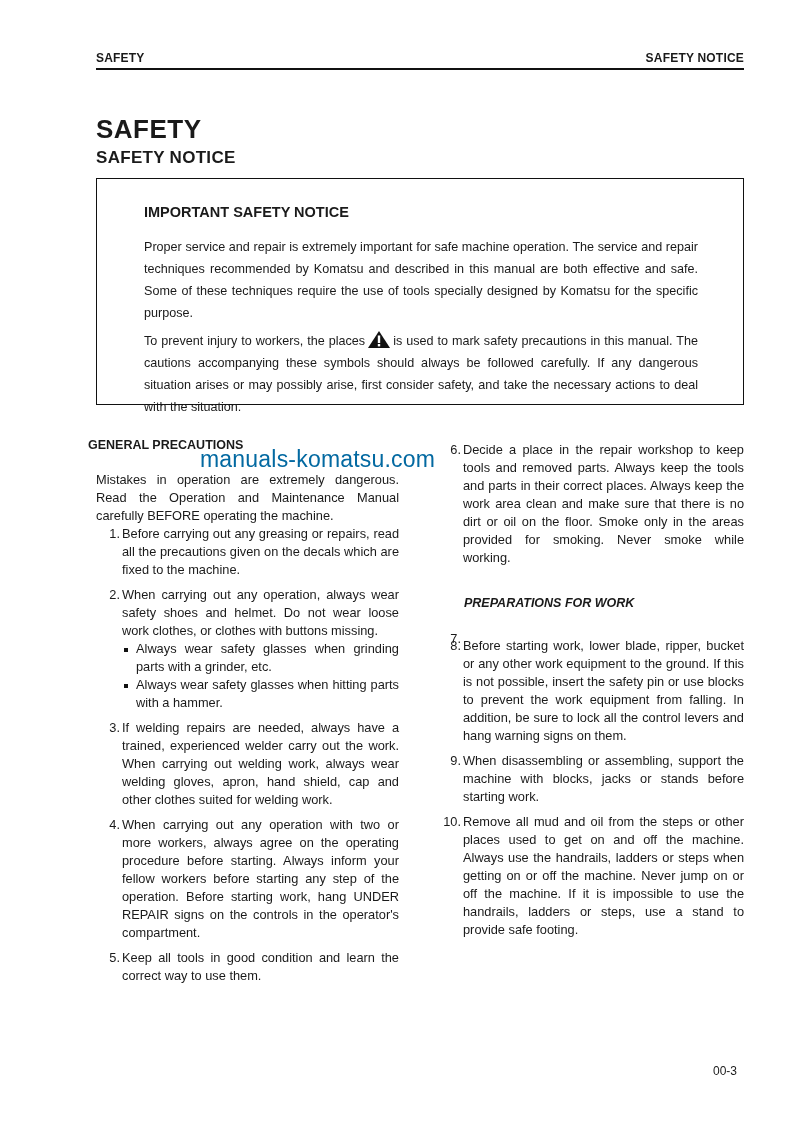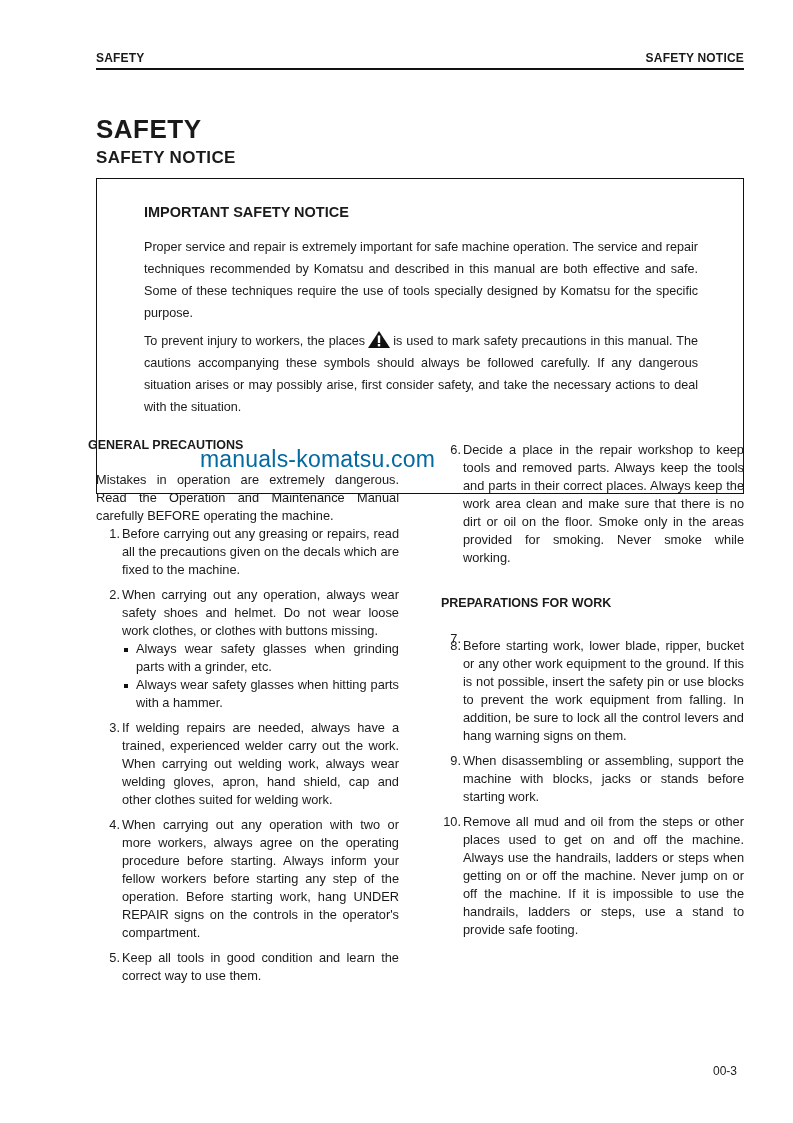--- a/index.html
+++ b/index.html
@@ -4,21 +4,21 @@
 <style>
   * { margin:0; padding:0; box-sizing:border-box; }
   html, body { width:793px; height:1123px; background:#ffffff; overflow:hidden; }
   body { position:relative; font-family:"Liberation Sans", sans-serif; color:#1a1a1a; }
   .abs { position:absolute; }
   .running-header { position:absolute; left:96px; top:50px; width:648px; height:20px; border-bottom:2.5px solid #111; }
   .running-header .l { position:absolute; left:0; top:1px; font-size:12px; font-weight:bold; letter-spacing:0.2px; }
   .running-header .r { position:absolute; right:0; top:1px; font-size:12px; font-weight:bold; letter-spacing:0.2px; }
   .title { left:96px; top:114px; font-size:26px; font-weight:bold; letter-spacing:0.5px; }
   .subtitle { left:96px; top:148px; font-size:17px; font-weight:bold; letter-spacing:0.3px; }
-  .notice-box { position:absolute; left:96px; top:178px; width:648px; height:316px; border:1.5px solid #111; }
+  .notice-box { position:absolute; left:96px; top:178px; width:648px; height:227px; border:1.5px solid #111; }
   .notice-title { position:absolute; left:47px; top:25px; font-size:14.5px; font-weight:bold; }
   .notice-p { position:absolute; left:47px; width:554px; font-size:12.6px; line-height:22px; text-align:justify; }
   .warn-icon { display:inline-block; vertical-align:-3px; width:22px; height:17px; margin:0 3px; }
   .sec-head { font-size:12.5px; font-weight:bold; position:absolute; }
   .col { position:absolute; font-size:12.8px; line-height:18px; text-align:justify; }
   .item { position:relative; padding-left:22px; margin-bottom:7px; }
   .item .num { position:absolute; left:0; top:0; width:20px; text-align:right; }
   .bullet { position:relative; padding-left:14px; }
   .bullet .dot { position:absolute; left:2px; top:8px; width:4px; height:4px; background:#111; }
   .intro { margin-bottom:0; }
@@ -76,21 +76,21 @@
   </div>
 </div>
 
 <div class="col" style="left:441px; top:441px; width:303px;">
   <div class="item">
     <span class="num">6.</span>
     <span>Decide a place in the repair workshop to keep tools and removed parts. Always keep the tools and parts in their correct places. Always keep the work area clean and make sure that there is no dirt or oil on the floor. Smoke only in the areas provided for smoking. Never smoke while working.</span>
   </div>
 </div>
 
-<div class="sec-head" style="left:441px; top:596px;">PREPARATIONS FOR WORK</div>
+<div class="sec-head" style="left:464px; top:596px;font-style:italic;">PREPARATIONS FOR WORK</div>
 
 <div class="col" style="left:441px; top:630px; width:303px;">
   <div class="item">
     <span class="num">7.</span>
   </div>
   <div class="item">
     <span class="num">8.</span>
     <span>Before starting work, lower blade, ripper, bucket or any other work equipment to the ground. If this is not possible, insert the safety pin or use blocks to prevent the work equipment from falling. In addition, be sure to lock all the control levers and hang warning signs on them.</span>
   </div>
   <div class="item">

